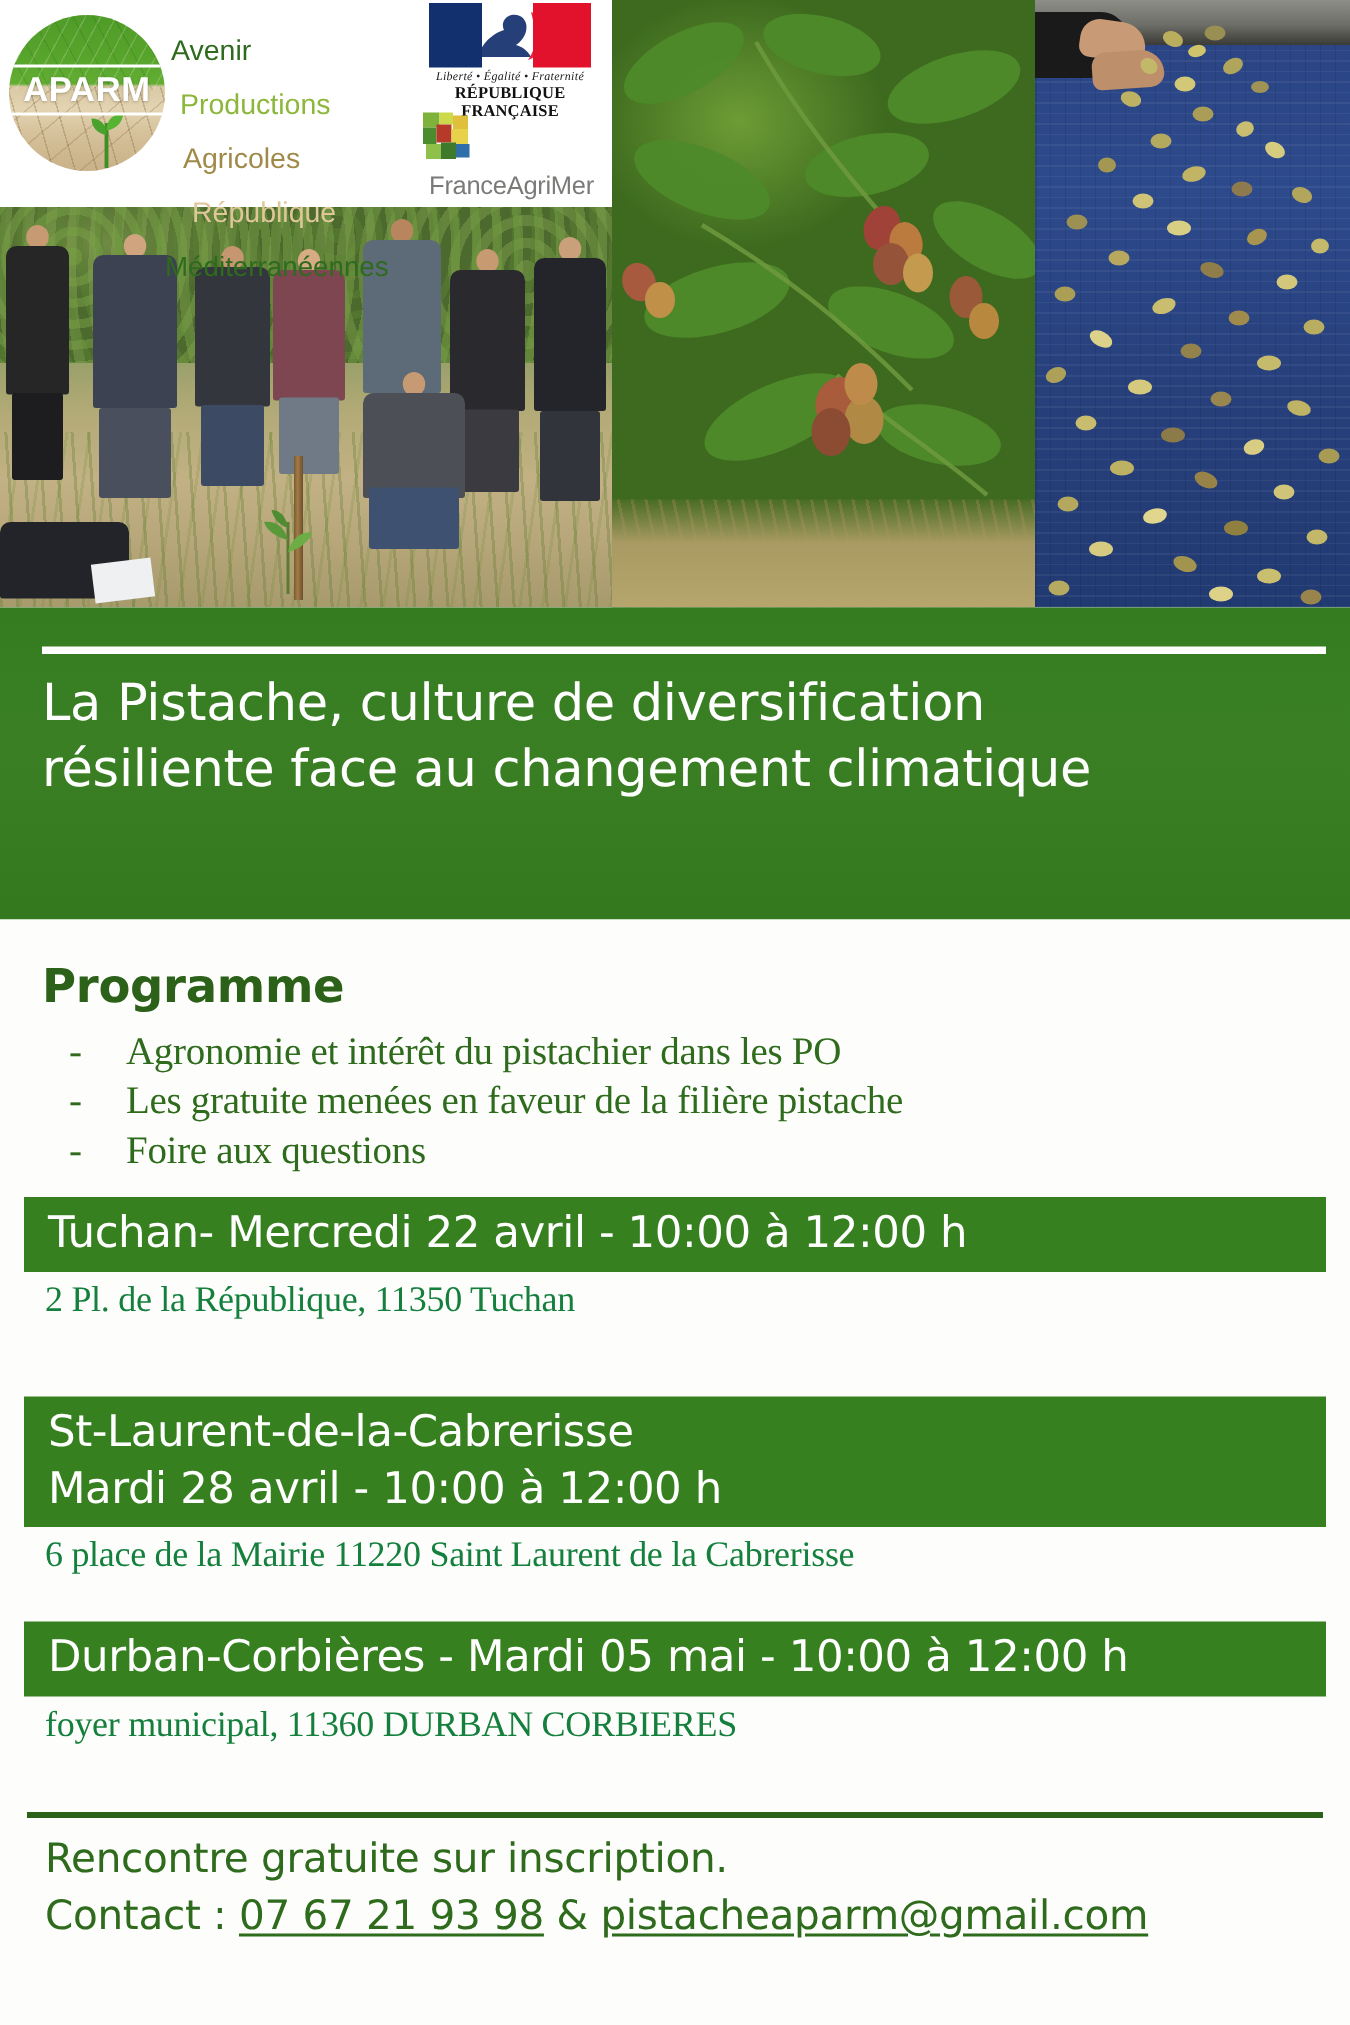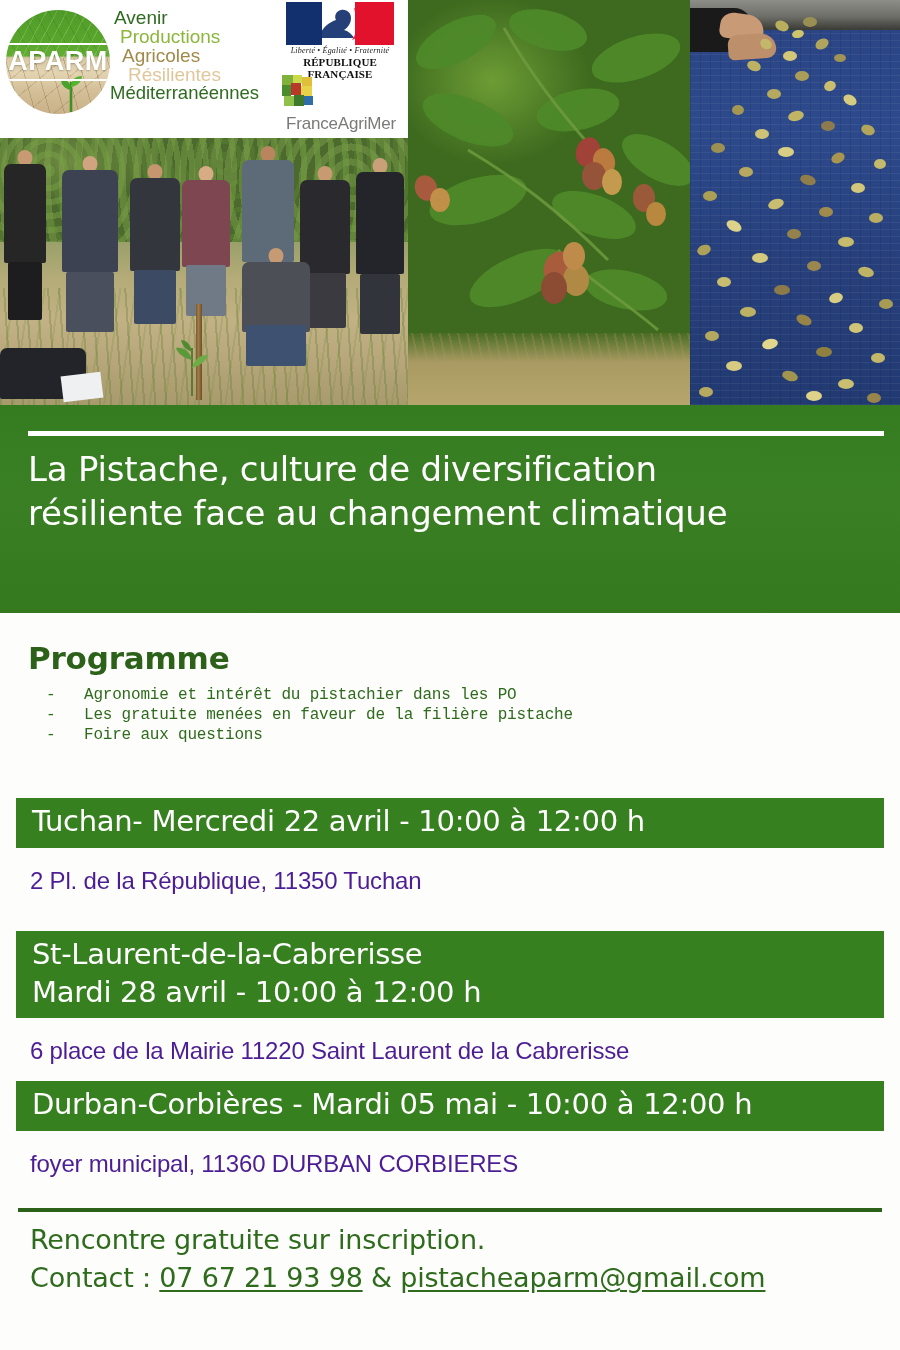--- a/index.html
+++ b/index.html
@@ -68,41 +68,41 @@
       repeating-linear-gradient(-40deg, rgba(150,120,80,0.30) 0 1px, rgba(0,0,0,0) 1px 18px);
   }
   .aparm-word {
     position: absolute;
     left: 0; top: 33px;
     width: 104px;
     text-align: center;
     color: #ffffff;
     font-family: "Liberation Sans", sans-serif;
     font-weight: 700;
-    font-size: 27px;
+    font-size: 23px;
     letter-spacing: 0.5px;
     border-top: 2px solid #ffffff;
     border-bottom: 2px solid #ffffff;
     padding: 1px 0 2px 0;
     text-shadow: 0 1px 2px rgba(0,0,0,0.25);
   }
   .aparm-sprout {
     position: absolute;
     left: 52px; top: 60px;
     width: 26px; height: 42px;
   }
 
   .aparm-words {
     position: absolute;
     left: 110px; top: 8px;
     width: 168px;
     font-family: "Liberation Sans", sans-serif;
     line-height: 1.0;
   }
-  .aw-line { display: block; font-size: 19px; font-weight: 400; white-space: nowrap; }
+  .aw-line { display: block; font-size: 19px; font-weight: 400; white-space: nowrap; margin-top: 17px; }
   .aw1 { color: #2f6b1f; padding-left: 4px; }
   .aw2 { color: #8cb73b; padding-left: 10px; }
   .aw3 { color: #a08a4a; padding-left: 12px; }
   .aw4 { color: #e0c79a; padding-left: 18px; }
   .aw5 { color: #2f6b1f; padding-left: 0px; font-size: 18.5px; }
 
   .rf-logo {
     position: absolute;
     left: 276px; top: 2px;
     width: 128px; height: 70px;
@@ -323,22 +323,22 @@
     letter-spacing: -0.2px;
   }
   .programme-list {
     position: absolute;
     left: 46px; top: 72px;
     width: 830px;
     list-style: none;
   }
   .programme-list li {
     color: #2e6b1c;
-    font-family: Liberation Mono, monospace;
-    font-size: 16px;
+    font-family: Liberation Serif, serif;
+    font-size: 26px;
     line-height: 1.26;
     letter-spacing: -0.2px;
     white-space: nowrap;
   }
   .bullet-dash {
     display: inline-block;
     width: 38px;
     color: #2e6b1c;
   }
 
@@ -352,25 +352,25 @@
     color: #ffffff;
     font-family: "DejaVu Sans", sans-serif;
     font-size: 29px;
     line-height: 1.3;
     padding: 5px 0 7px 16px;
     letter-spacing: -0.3px;
     white-space: nowrap;
   }
   .event-bar .evt-line { display: block; }
   .event-addr {
-    color: #4c1d95;
-    font-family: Liberation Sans, sans-serif;
+    color: #15803d;
+    font-family: Liberation Serif, serif;
     font-size: 24px;
     letter-spacing: -0.2px;
-    padding: 19px 0 0 14px;
+    padding: 6px 0 0 14px;
     white-space: nowrap;
   }
 
   .ev1 { top: 185px; }
   .ev2 { top: 318px; }
   .ev3 { top: 468px; }
 
   .footer-rule {
     position: absolute;
     left: 18px; top: 595px;
@@ -411,21 +411,21 @@
             <path d="M13 20 C6 19 3 14 3 9 C9 9 13 13 13 20 Z" fill="#49a22c"></path>
             <path d="M13 17 C20 16 24 11 24 6 C17 6 13 10 13 17 Z" fill="#56b433"></path>
           </svg>
           <div class="aparm-word">APARM</div>
         </div>
 
         <div class="aparm-words">
           <span class="aw-line aw1">Avenir</span>
           <span class="aw-line aw2">Productions</span>
           <span class="aw-line aw3">Agricoles</span>
-          <span class="aw-line aw4">Résilientes</span>
+          <span class="aw-line aw4">République</span>
           <span class="aw-line aw5">Méditerranéennes</span>
         </div>
 
         <div class="rf-logo">
           <div class="rf-flag">
             <svg class="rf-marianne" viewBox="0 0 56 40">
               <path d="M6 30 C10 22 16 18 22 16 C20 12 22 7 27 6 C33 5 37 9 37 14 C37 20 33 24 30 26 C34 27 38 30 40 34 L6 34 Z" fill="#12306e" opacity="0.92"></path>
               <path d="M40 4 C46 6 50 12 50 19 C50 27 45 34 38 36 C42 30 44 24 43 18 C42 12 41 8 40 4 Z" fill="#e2122c" opacity="0.9"></path>
             </svg>
           </div>

